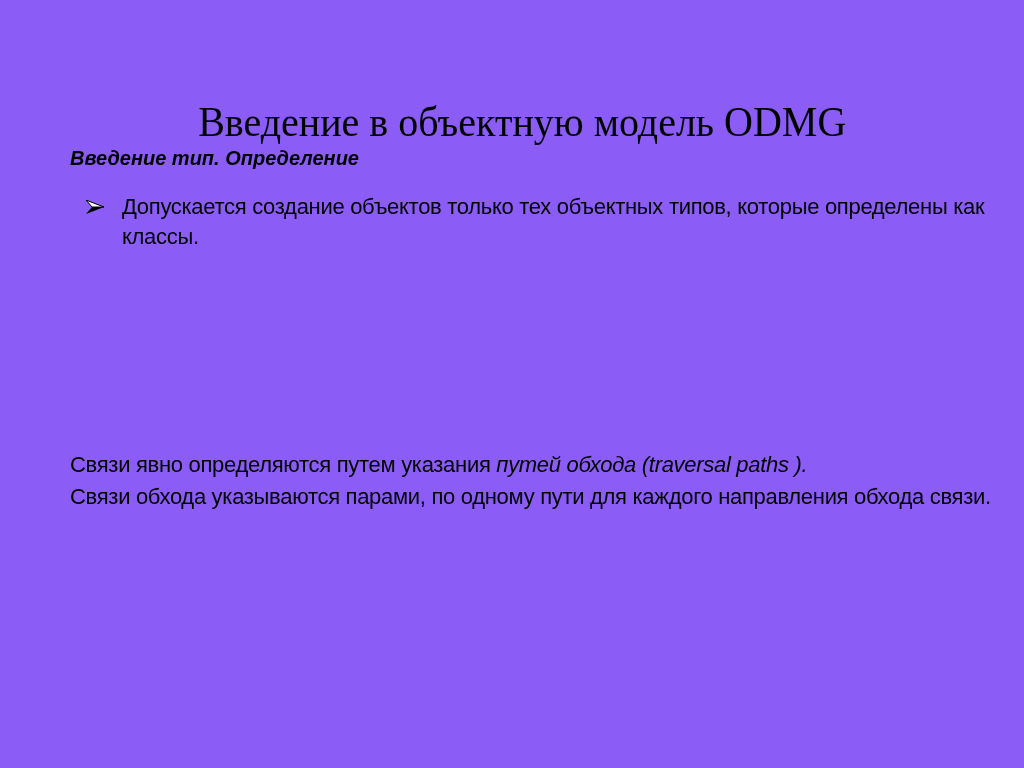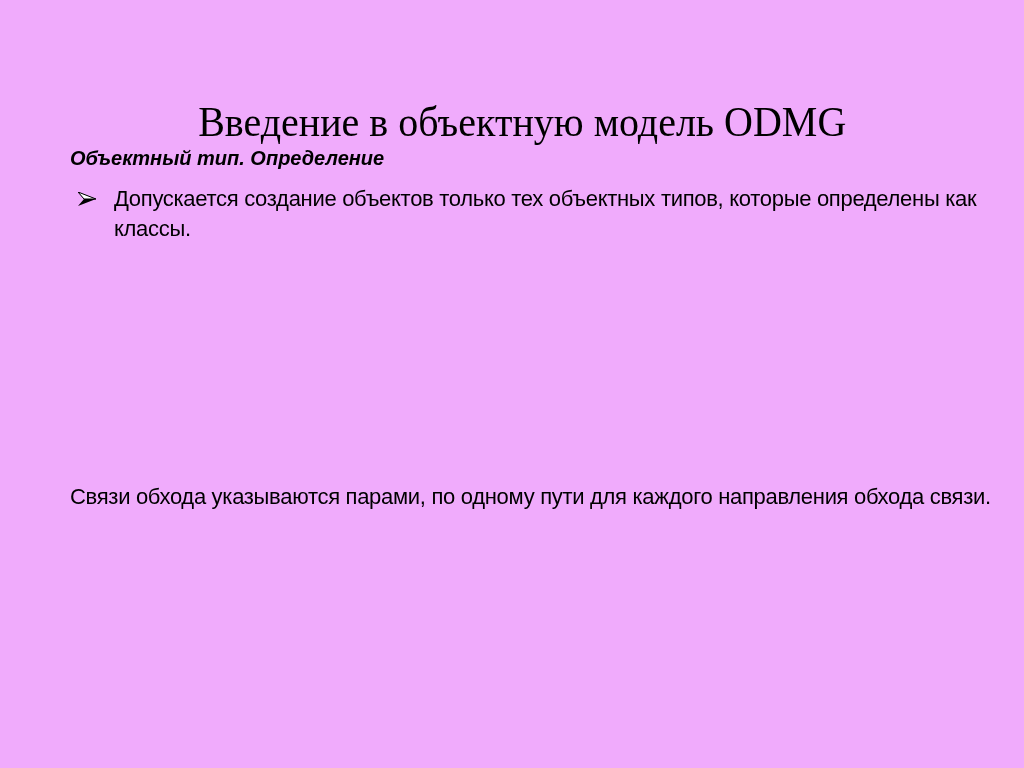--- a/index.html
+++ b/index.html
@@ -11,21 +11,21 @@
       width: 1024px;
       height: 768px;
       position: relative;
       overflow: hidden;
       color: #000000;
     }
     .slide {
       position: absolute;
       left: 0; top: 0;
       width: 1024px; height: 768px;
-      background: #f0abfc;
+      background: #8b5cf6;
     }
     .title {
       position: absolute;
       left: 0;
       width: 1024px;
       top: 96px;
       text-align: center;
       font-family: "Liberation Serif", "DejaVu Serif", serif;
       font-size: 43px;
       line-height: 52px;
@@ -44,21 +44,21 @@
       font-style: italic;
       font-size: 20px;
       line-height: 24px;
       white-space: nowrap;
     }
     .bullets {
       position: absolute;
       left: 70px;
       top: 180px;
       width: 930px;
-      margin: 4px;
+      margin: 12px;
       padding: 0;
       list-style: none;
     }
     .bullet {
       position: relative;
       padding-left: 40px;
       margin-bottom: 6px;
       font-family: "Liberation Sans", "DejaVu Sans", sans-serif;
       font-size: 22px;
       line-height: 30px;
@@ -88,30 +88,31 @@
     .para-2 { top: 482px; }
     .ital { font-style: italic; }
   </style>
 </head>
 <body>
 
 <div class="slide">
 
   <div class="title">Введение в объектную модель ODMG</div>
 
-  <div class="subtitle">Объектный тип. Определение</div>
+  <div class="subtitle">Введение тип. Определение</div>
 
   <ul class="bullets">
     <li class="bullet">
       <span class="bullet-icon">
         <svg width="18" height="14" viewBox="0 0 18 14">
           <polygon points="0,0 18,7 0,14 6,7" fill="#000"></polygon>
           <polygon points="0,0 18,7 6,7" fill="#fff" stroke="#000" stroke-width="1"></polygon>
         </svg>
       </span>
       <span>Допускается создание объектов только тех объектных типов, которые определены как классы.</span>
     </li>
   </ul>
 
+  <div class="para para-1"><span>Связи явно определяются путем указания </span><span class="ital">путей обхода (traversal paths ).</span><span></span></div>
 
   <div class="para para-2">Связи обхода указываются парами, по одному пути для каждого направления обхода связи.</div>
 
 </div>
 
 </body></html>

